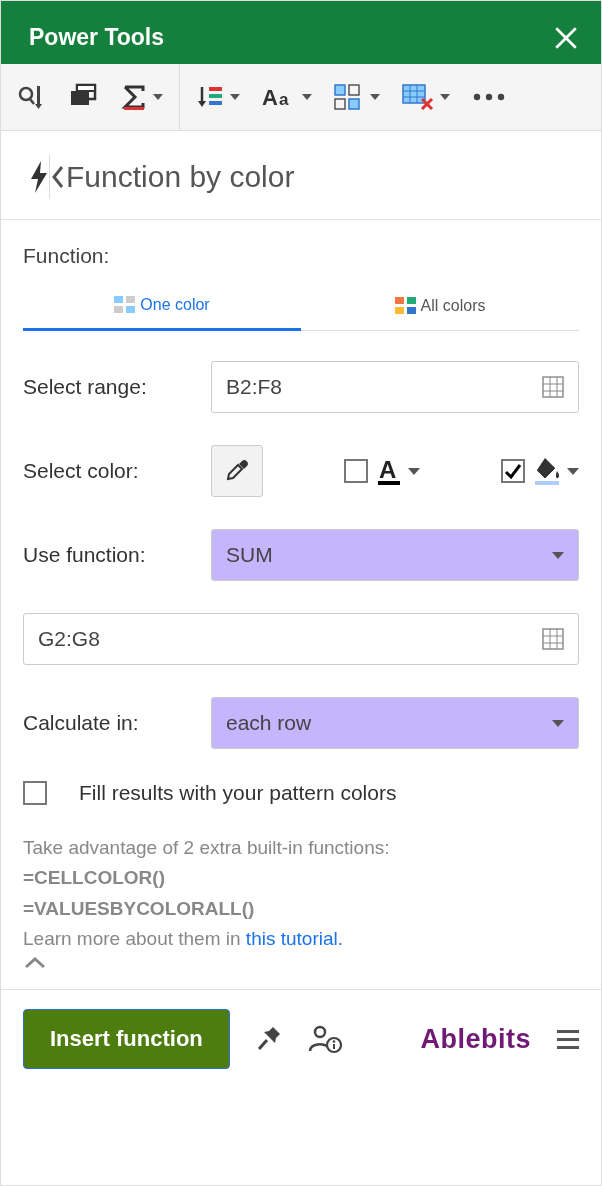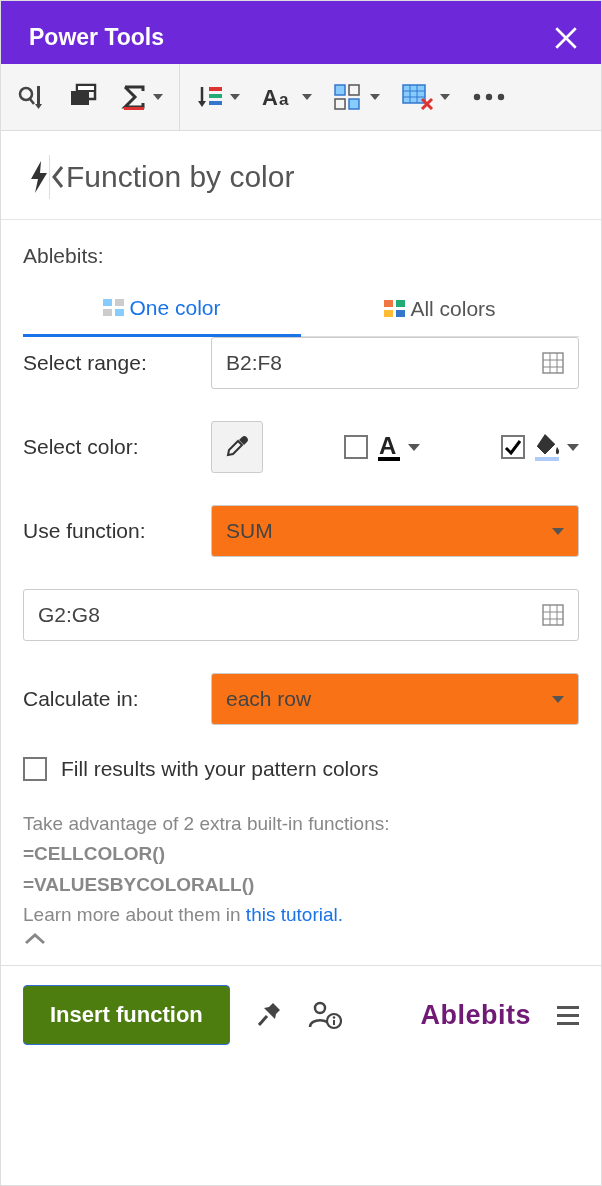--- a/index.html
+++ b/index.html
@@ -7,21 +7,21 @@
   body {
     width: 602px;
     height: 1186px;
     font-family: Arial, Helvetica, sans-serif;
     background: #fff;
     color: #333;
     border: 1px solid #ddd;
   }
   
   .header {
-    background: #6d28d9;
+    background: #15803d;
     height: 63px;
     display: flex;
     align-items: center;
     justify-content: space-between;
     padding: 10px 22px 0 28px;
     color: #fff;
   }
   .header-title { font-size: 23px; font-weight: 700; }
   .close-x { width: 26px; height: 26px; stroke: #fff; stroke-width: 2.5; cursor: pointer; }
 
@@ -58,70 +58,70 @@
   .label { font-size: 21px; color: #444; }
 
   .tabs { display: flex; margin-top: 18px; }
   .tab {
     flex: 1;
     display: flex;
     align-items: center;
     justify-content: center;
     gap: 4px;
     padding: 10px 0 14px 0;
-    font-size: 21px;
+    font-size: 16px;
     color: #555;
     border-bottom: 1px solid #ddd;
     cursor: pointer;
   }
   .tab.active { color: #1a73e8; border-bottom: 3px solid #1a73e8; }
 
-  .form { }
+  .form { margin-top: 30px; }
   .form-row {
     display: flex;
     align-items: center;
     gap: 12px;
     margin-bottom: 32px;
   }
   .form-label { width: 176px; font-size: 21px; color: #333; }
   .input-wrap {
     flex: 1;
     height: 52px;
     border: 1px solid #ccc;
     border-radius: 3px;
     display: flex;
     align-items: center;
     padding: 4px 14px;
     font-size: 21px;
     color: #444;
     background: #fff;
     position: relative;
   }
-  .input-wrap.select { background: #f97316; }
+  .input-wrap.select { background: #c4b5fd; }
   .input-value { flex: 1; text-align: left; }
   .grid-icon { width: 22px; height: 22px; }
   .grid-icon rect { fill: none; stroke: #888; stroke-width: 1.4; }
   .caret-down { width: 0; height: 0; border-left: 6px solid transparent; border-right: 6px solid transparent; border-top: 7px solid #555; }
 
   
   .color-controls { flex: 1; display: flex; align-items: center; justify-content: space-between; }
   .eyedrop-box {
     width: 52px; height: 52px;
     border: 1px solid #ccc; border-radius: 3px;
     background: #f2f2f2;
     display: flex; align-items: center; justify-content: center;
     cursor: pointer;
   }
   .font-color-set, .fill-color-set { display: flex; align-items: center; gap: 8px; }
   .chkbox { width: 24px; height: 24px; border: 2px solid #777; background: #fff; display: inline-flex; align-items: center; justify-content: center; }
 
   .check { width: 20px; height: 20px; }
   .check polyline { fill: none; stroke: #000; stroke-width: 3; }
 
-  .fill-option { display: flex; align-items: center; gap: 14px; margin: 6px 0 28px 0; cursor: pointer; }
+  .fill-option { display: flex; align-items: center; gap: 32px; margin: 6px 0 28px 0; cursor: pointer; }
 
   .hint { color: #888; font-size: 19px; line-height: 1.6; }
   .hint-bold { font-weight: 700; color: #888; }
   .link { color: #1a73e8; cursor: pointer; }
 
   .collapse-row { text-align: right; padding: 0 4px 18px 0; }
 
   
   .footer {
     border-top: 1px solid #e0e0e0;
@@ -238,21 +238,21 @@
     <path d="M12 0 L2 18 L9 18 L6 32 L18 12 L11 12 Z" fill="#333"></path>
   </svg>
   <div class="crumb-divider"></div>
   <svg width="16" height="28" viewBox="0 0 16 28">
     <polyline points="12,4 4,14 12,24" fill="none" stroke="#555" stroke-width="3"></polyline>
   </svg>
   <div class="crumb-title">Function by color</div>
 </div>
 
 <div class="content">
-  <div class="label">Ablebits:</div>
+  <div class="label">Function:</div>
 
   <div class="tabs">
     <div class="tab active">
       <svg width="22" height="18" viewBox="0 0 22 18">
         <rect x="0" y="0" width="9" height="7" fill="#8cf"></rect>
         <rect x="12" y="0" width="9" height="7" fill="#ccc"></rect>
         <rect x="0" y="10" width="9" height="7" fill="#ccc"></rect>
         <rect x="12" y="10" width="9" height="7" fill="#8cf"></rect>
       </svg>
       <span>One color</span>

